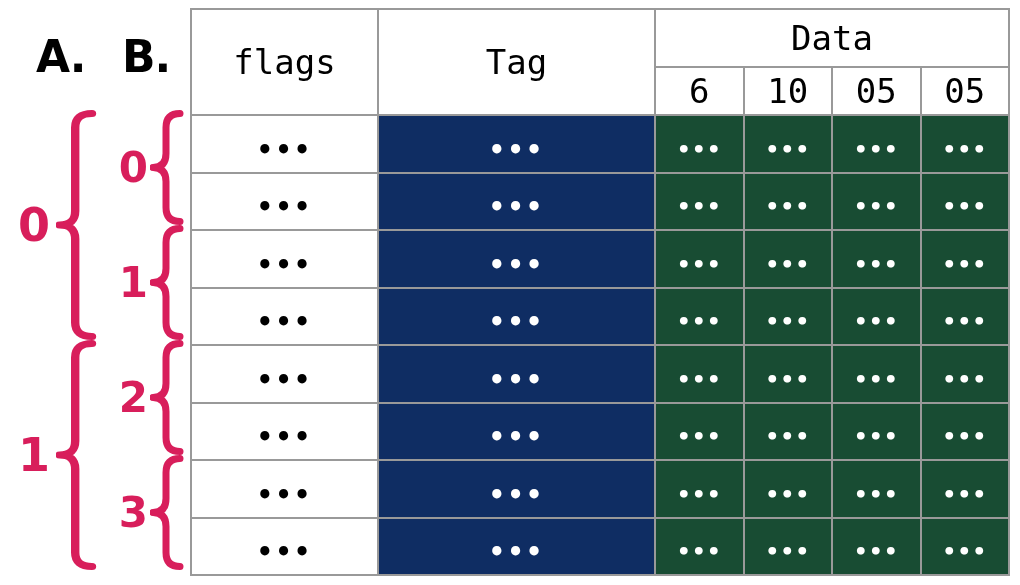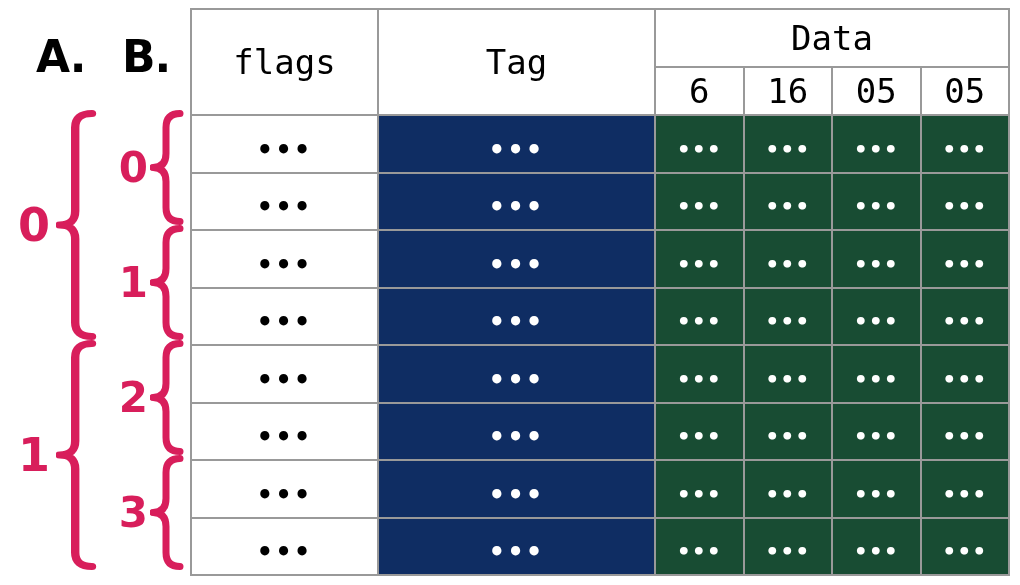--- a/index.html
+++ b/index.html
@@ -203,21 +203,21 @@
 
   <table id="cache-table">
     <thead>
       <tr class="data-header-row">
         <th class="col-flags" rowspan="2">flags</th>
         <th class="col-tag" rowspan="2">Tag</th>
         <th class="col-data" colspan="4">Data</th>
       </tr>
       <tr class="sub-header-row">
         <th class="col-sub">6</th>
-        <th class="col-sub">16</th>
+        <th class="col-sub">10</th>
         <th class="col-sub">05</th>
         <th class="col-sub">05</th>
       </tr>
     </thead>
     <tbody id="table-body">
         <tr>
           <td class="cell-flags"><span class="ellipsis">•••</span></td>
           <td class="cell-tag"><span class="ellipsis">•••</span></td>
           <td class="cell-data"><span class="ellipsis">•••</span></td>
           <td class="cell-data"><span class="ellipsis">•••</span></td>

